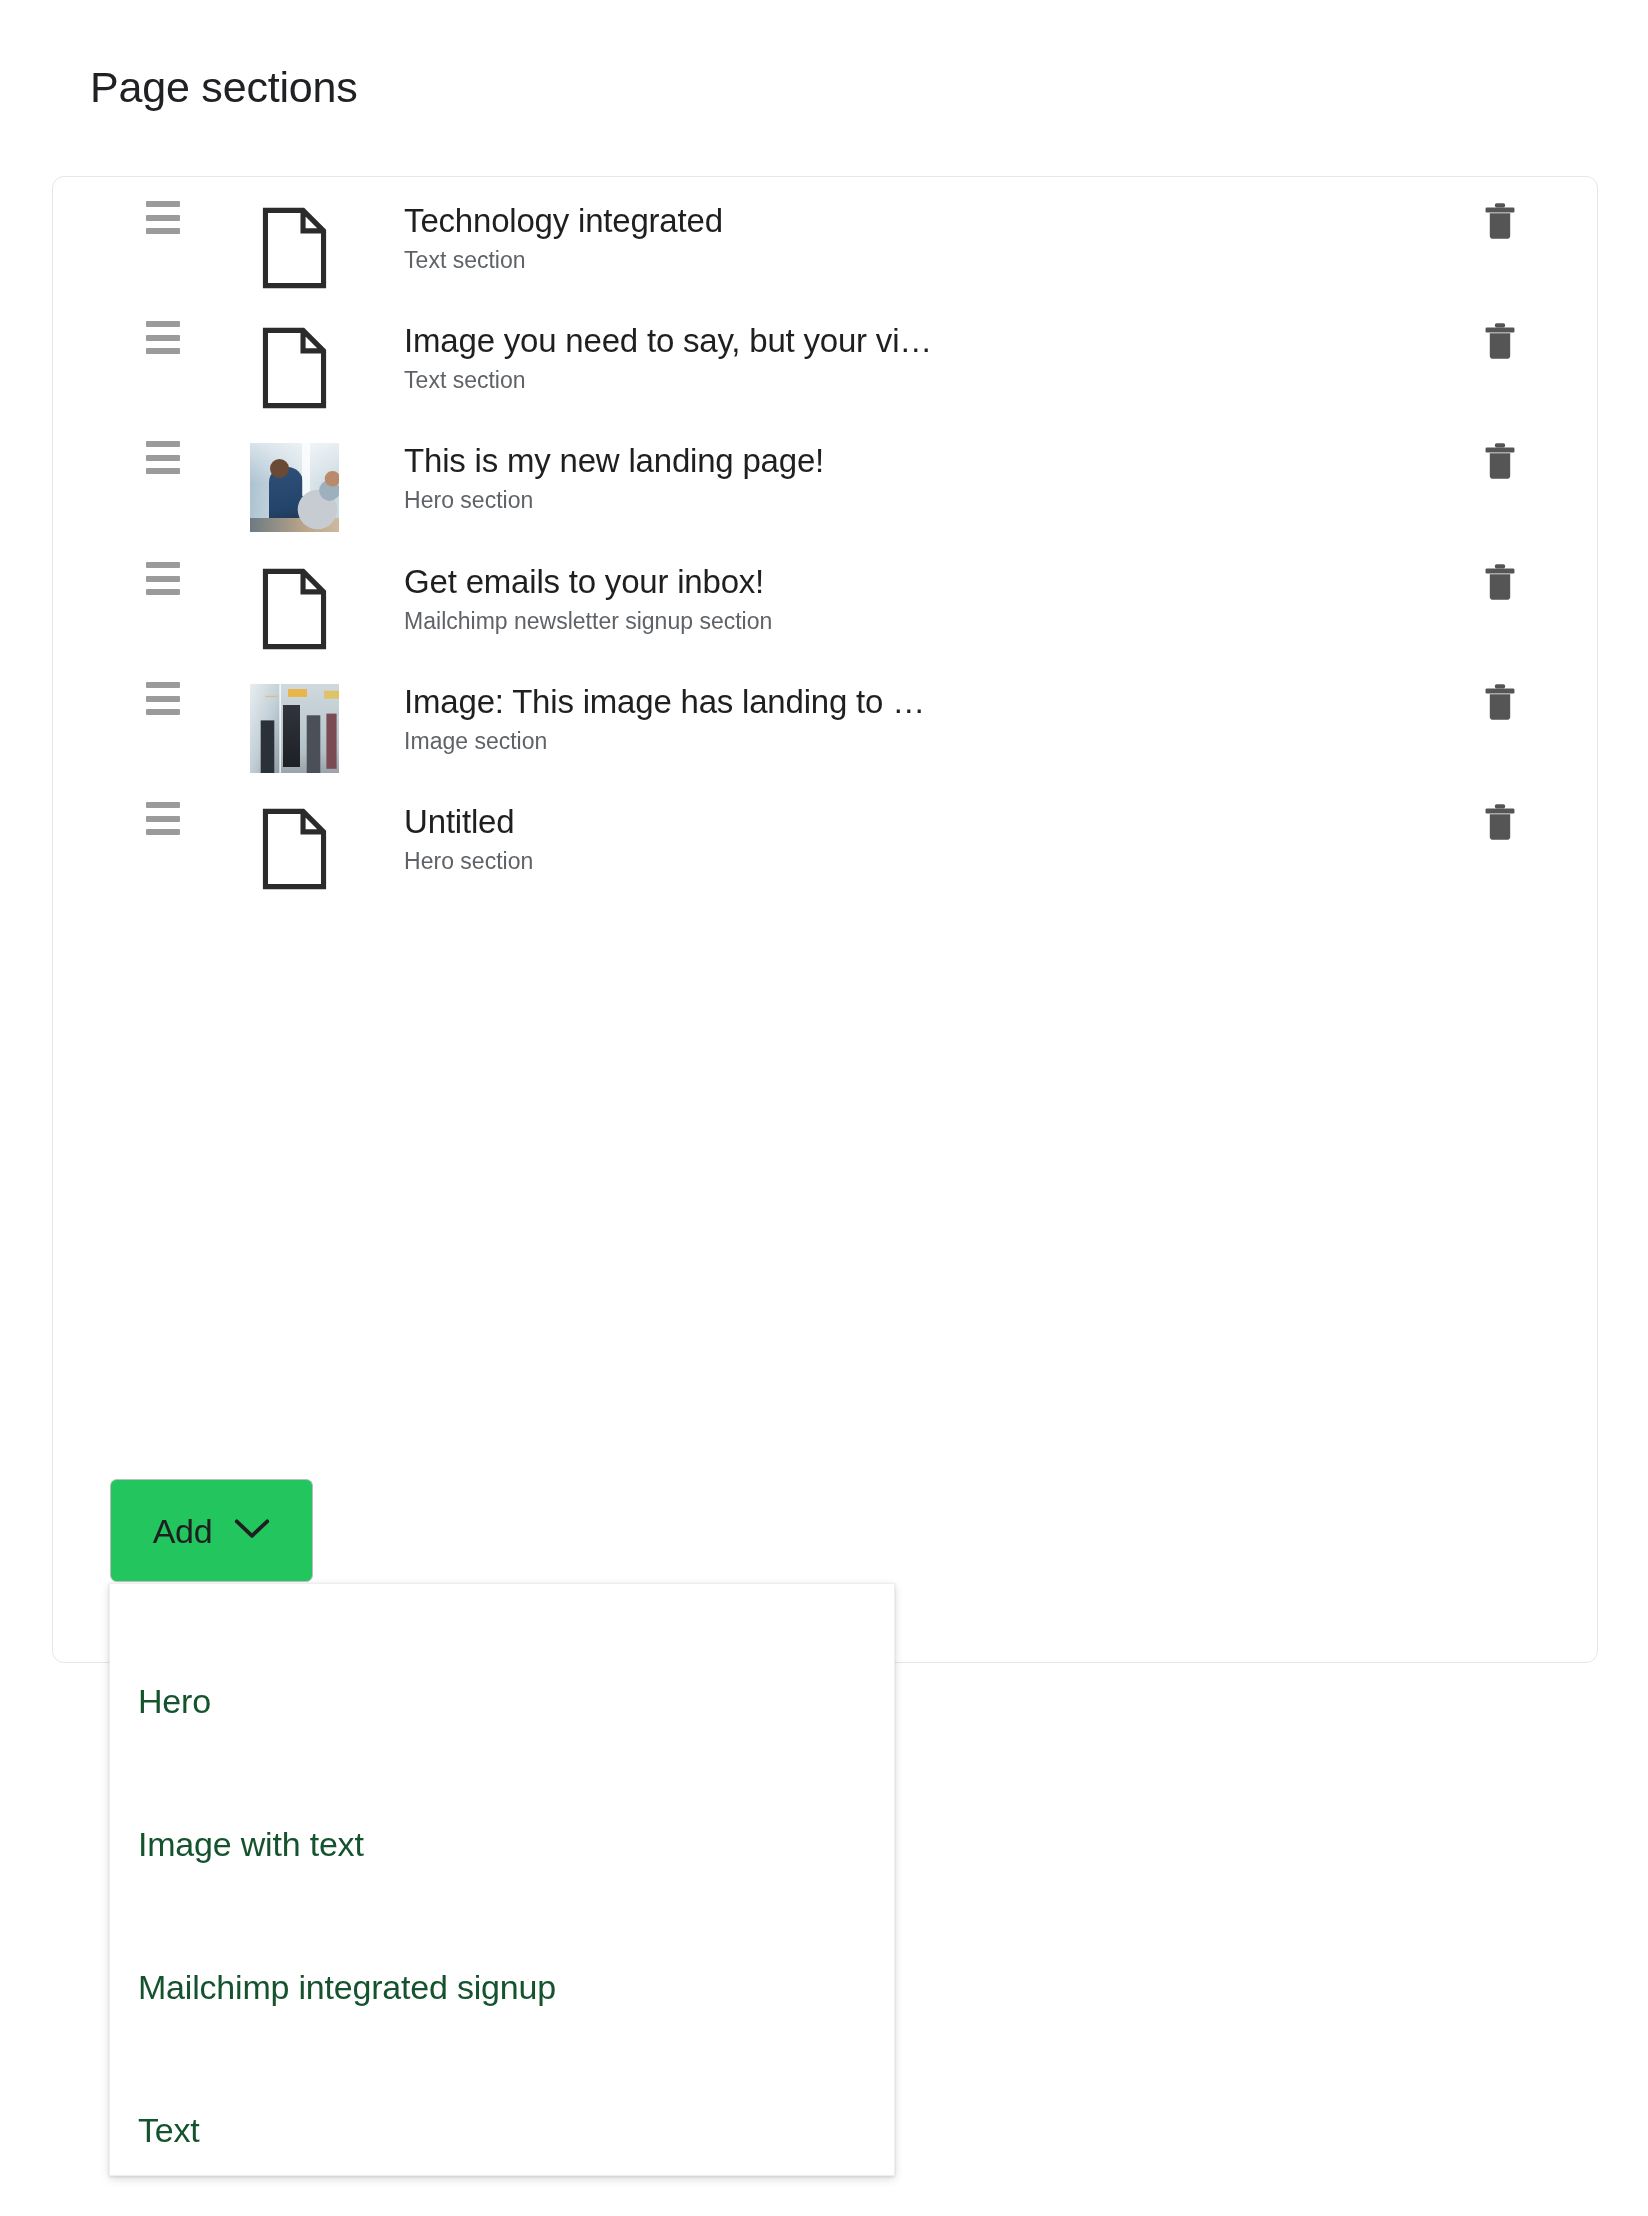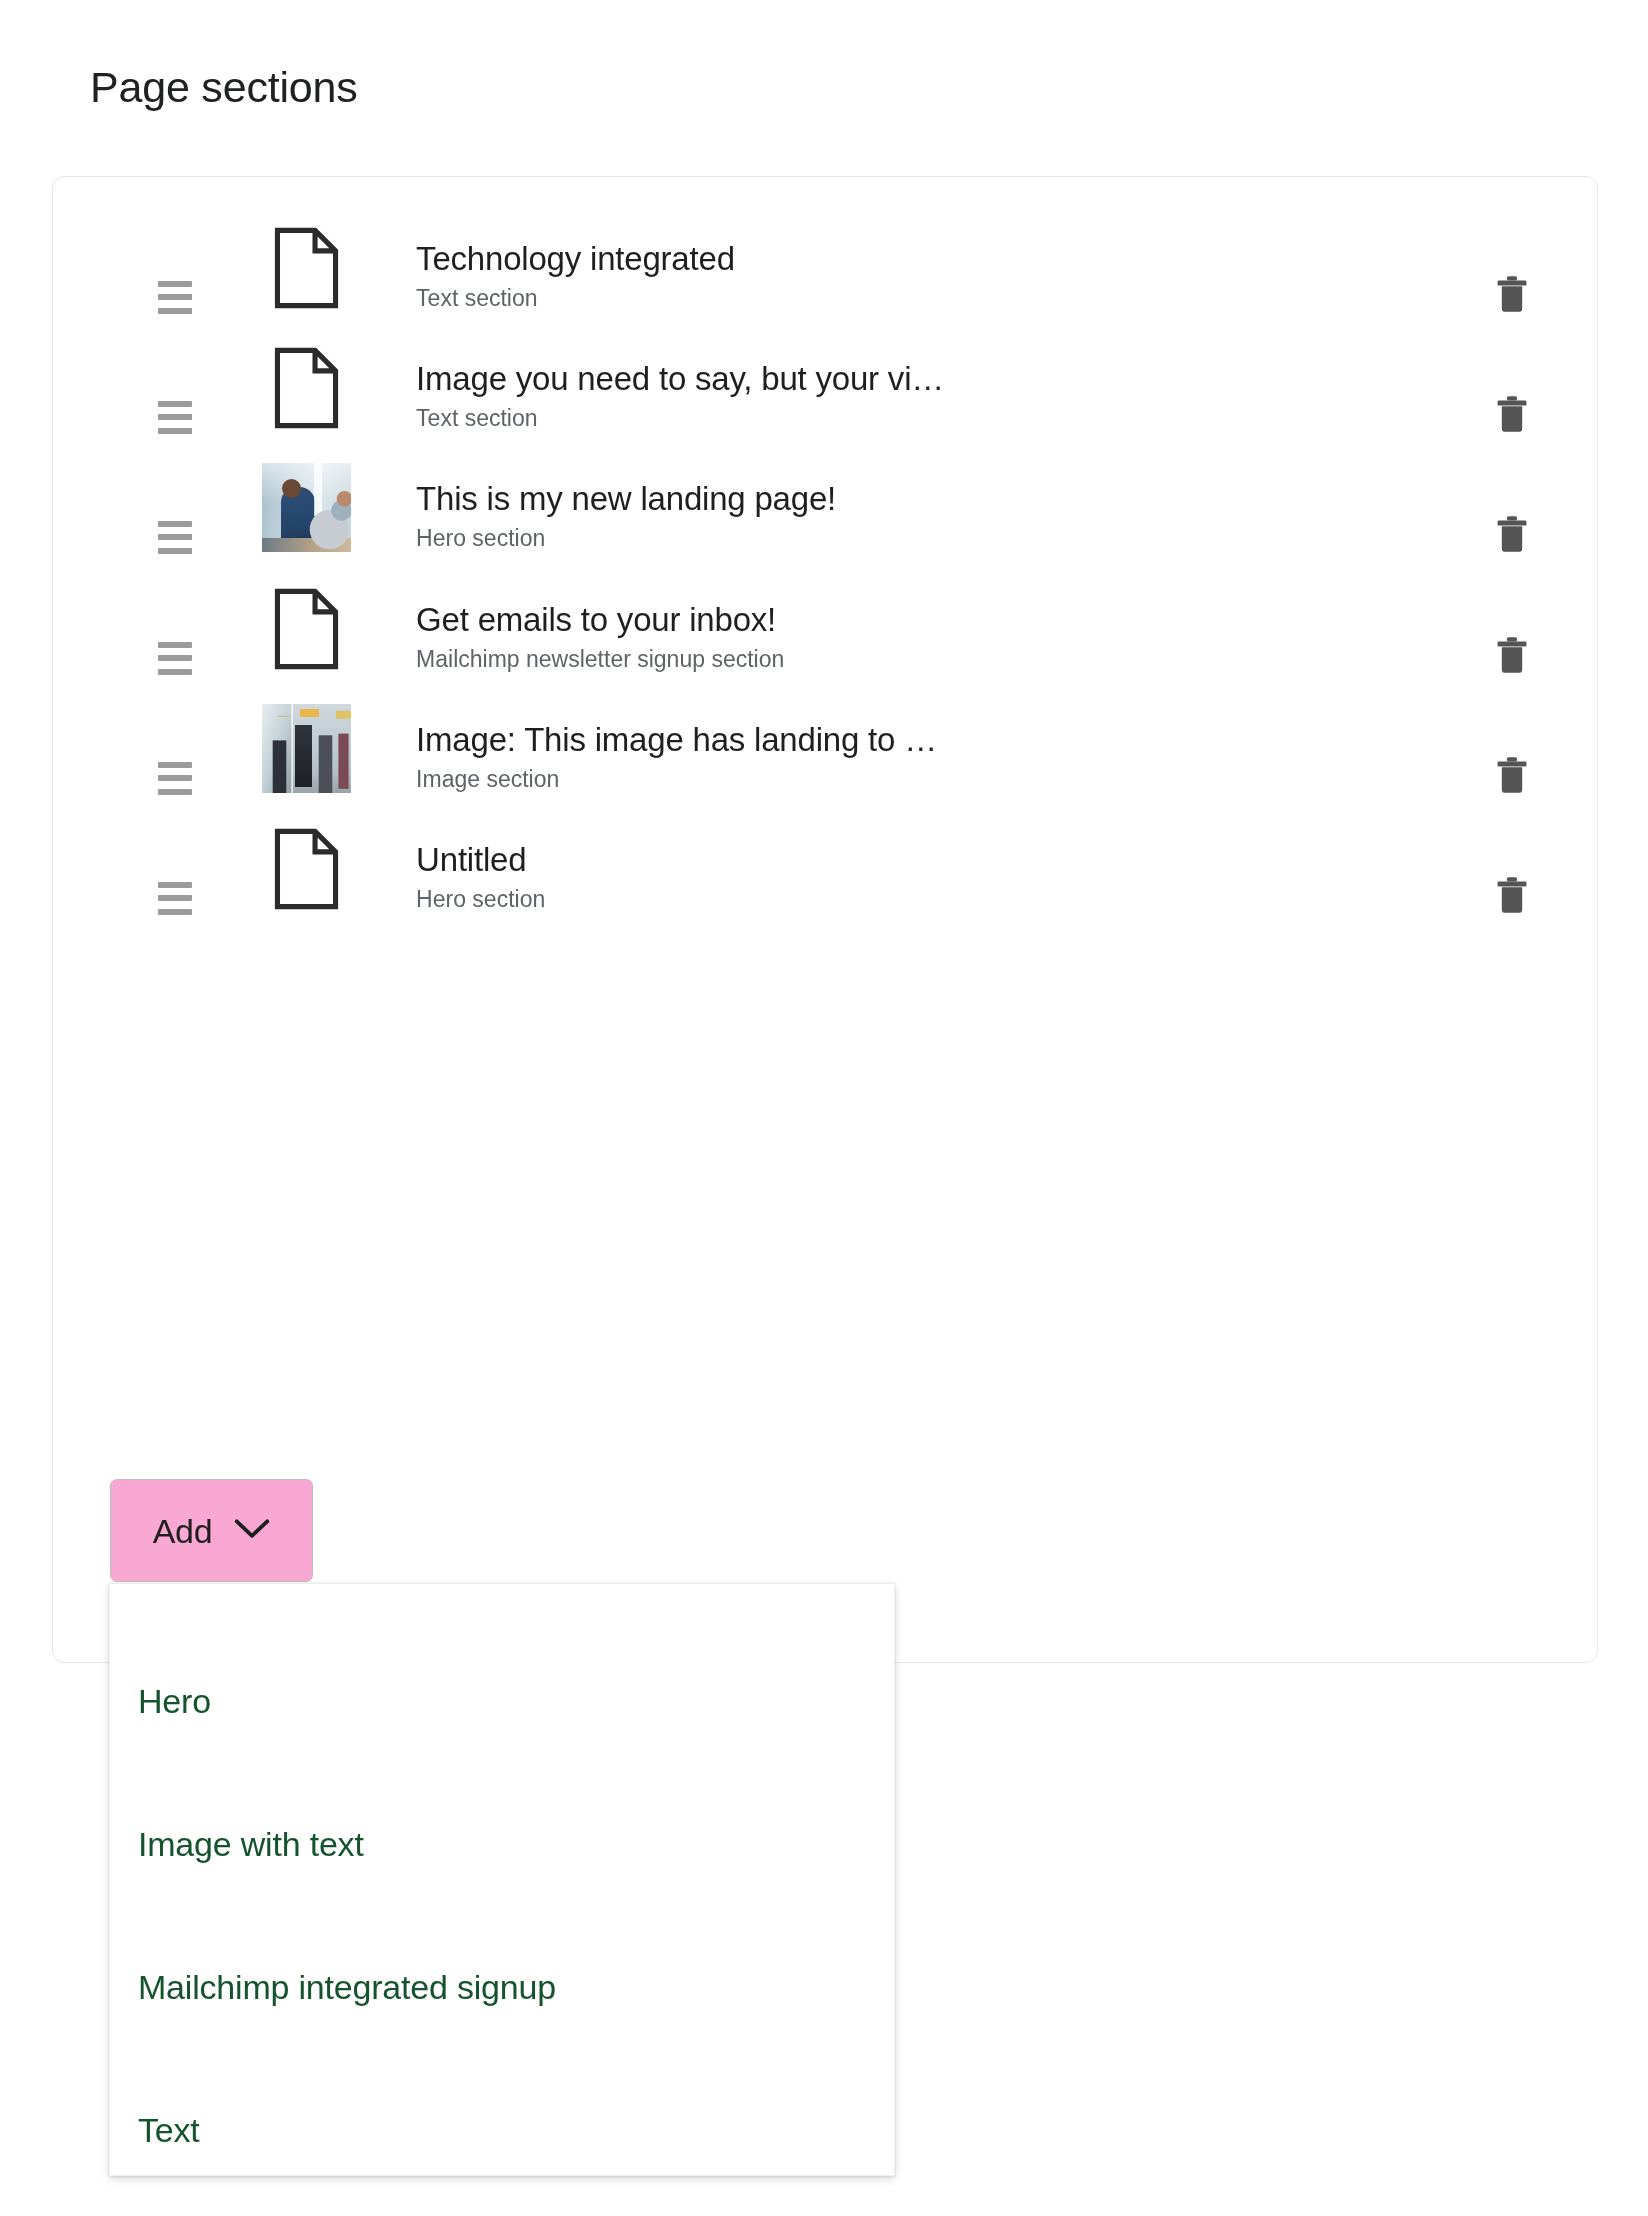--- a/index.html
+++ b/index.html
@@ -45,25 +45,25 @@
 
   .rows {
     position: absolute;
     left: 0;
     top: 0;
     width: 100%;
   }
 
   .section-row {
     position: absolute;
-    left: 12px;
+    left: 0;
     width: 100%;
     height: 113px;
     display: flex;
-    align-items: flex-end;
+    align-items: flex-start;
     gap: 48px;
   }
 
   
   .drag-handle {
     width: 45px;
     margin-left: 93px;
     display: flex;
     flex-direction: column;
     justify-content: center;
@@ -217,21 +217,21 @@
   
   .add-button {
     position: absolute;
     left: 110px;
     top: 1479px;
     width: 203px;
     height: 103px;
     box-sizing: border-box;
     border: 1.7px solid #bdbdbd;
     border-radius: 6.9px;
-    background: #f9a8d4;
+    background: #22c55e;
     display: flex;
     align-items: center;
     justify-content: center;
     gap: 22px;
     cursor: pointer;
     z-index: 6;
   }
   .add-button .add-label {
     font-size: 34px;
     line-height: 38px;

